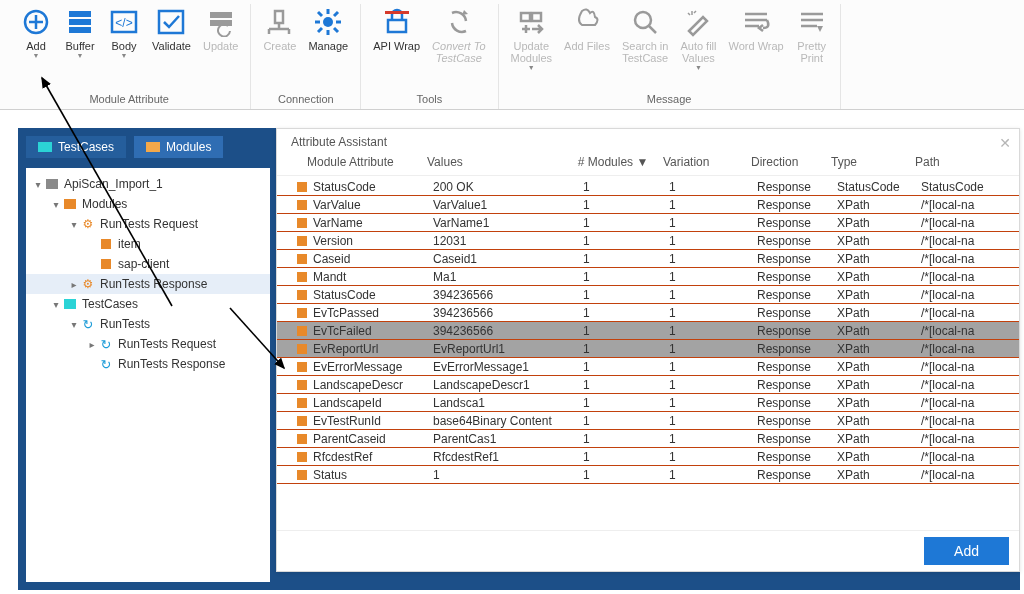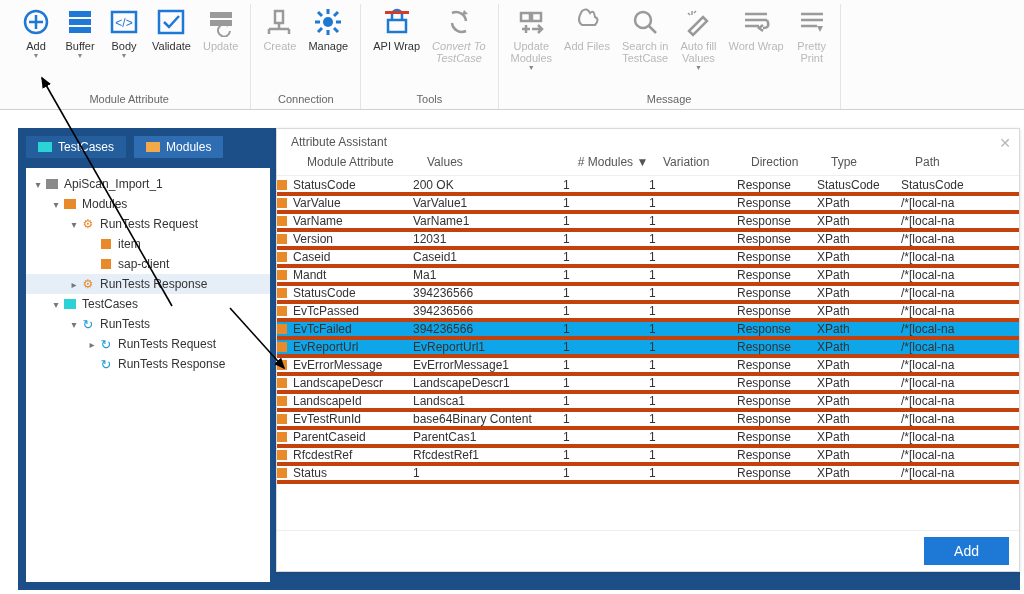--- a/index.html
+++ b/index.html
@@ -41,22 +41,22 @@
   .assist-close { color: #b5b5b5; font-size: 14px; cursor: pointer; }
   .grid-head { display: flex; padding: 0 8px 6px 30px; color: #555; font-size: 12px; border-bottom: 1px solid #eee; }
   .col-attr { width: 120px; }
   .col-val  { width: 150px; }
   .col-mods { width: 86px; text-align: center; padding-right: 14px; }
   .col-var  { width: 88px; }
   .col-dir  { width: 80px; }
   .col-type { width: 84px; }
   .col-path { flex: 1; }
   .grid-body { flex: 1; overflow: auto; padding: 2px 0; }
-  .grid-row { display: flex; align-items: center; height: 18px; padding-left: 0; font-size: 12px; border-bottom: 4px solid #c2410c; }
-  .grid-row.sel { background: #0ea5e9; }
+  .grid-row { display: flex; align-items: center; height: 18px; padding-left: 20px; font-size: 12px; border-bottom: 1px solid #c2410c; }
+  .grid-row.sel { background: #a3a3a3; }
   .grid-row .sq { width: 10px; height: 10px; background: #e8892a; margin-right: 6px; }
   .grid-row .c-attr { width: 120px; }
   .grid-row .c-val  { width: 150px; }
   .grid-row .c-mods { width: 86px; }
   .grid-row .c-var  { width: 88px; }
   .grid-row .c-dir  { width: 80px; }
   .grid-row .c-type { width: 84px; }
   .grid-row .c-path { flex: 1; overflow: hidden; text-overflow: clip; white-space: nowrap; }
   .assist-foot { padding: 6px 10px; display: flex; justify-content: flex-end; border-top: 1px solid #eee; }
   .btn-add { background: #1e78d6; color: #fff; border: none; padding: 6px 30px; font-size: 14px; cursor: pointer; }

